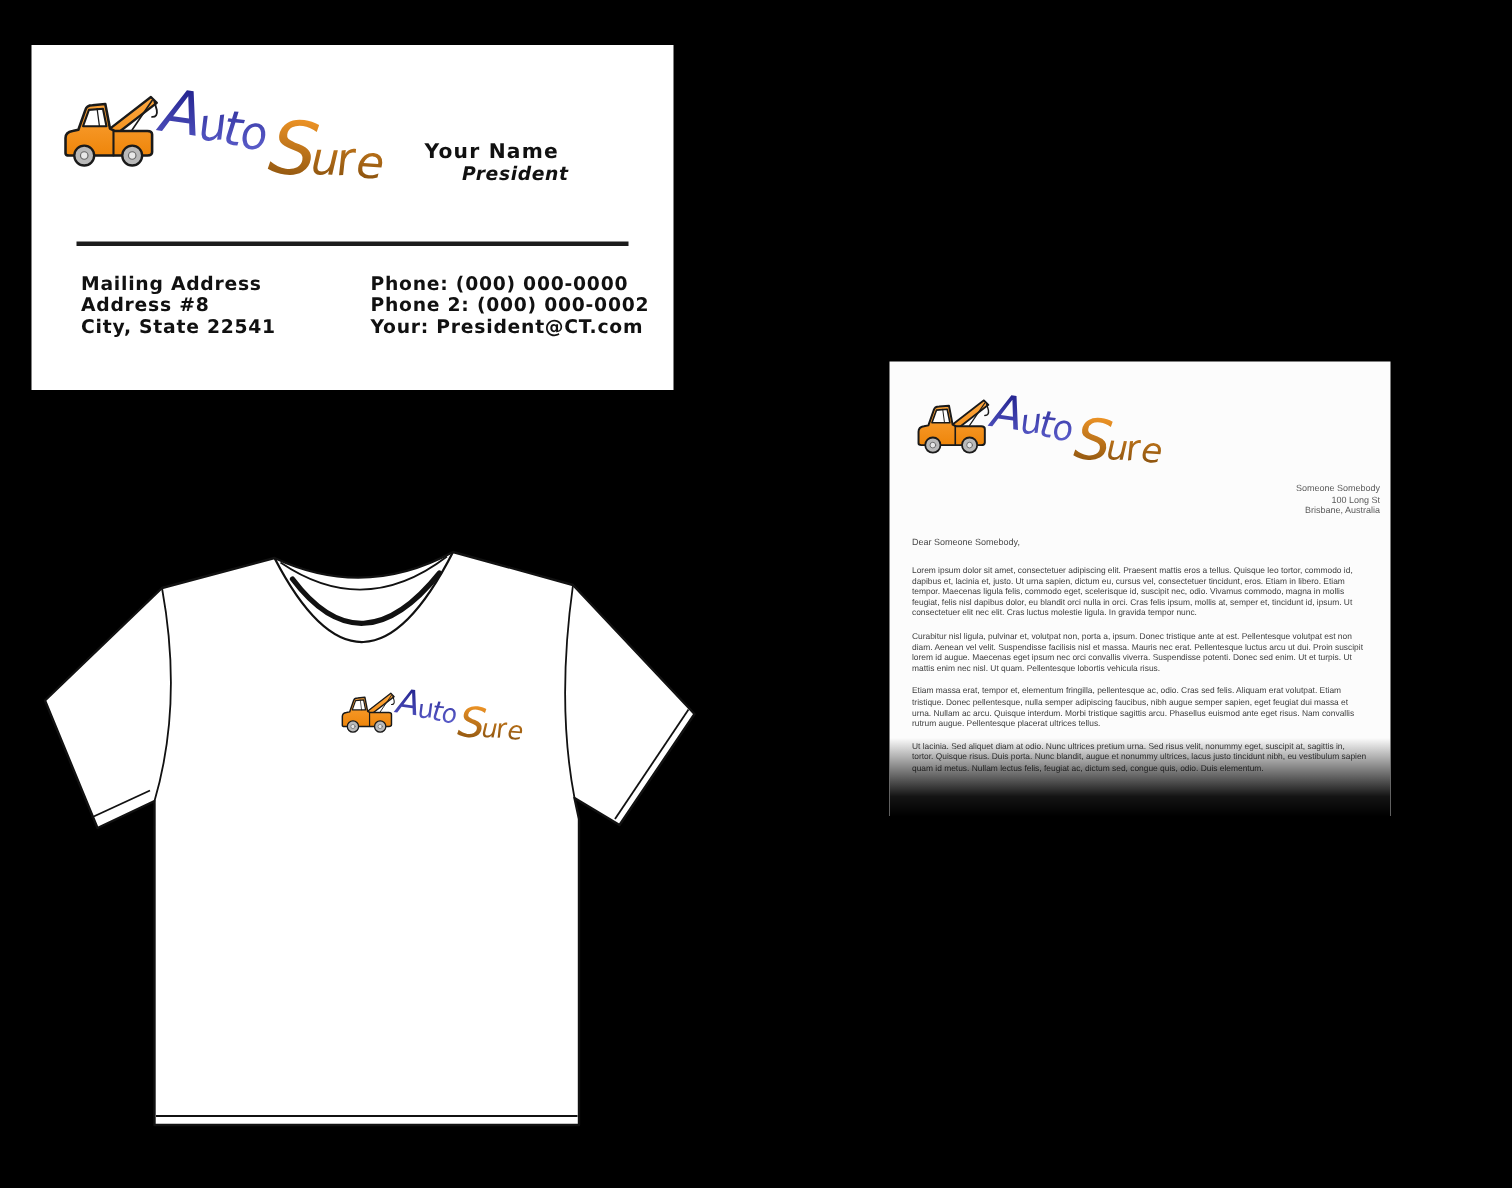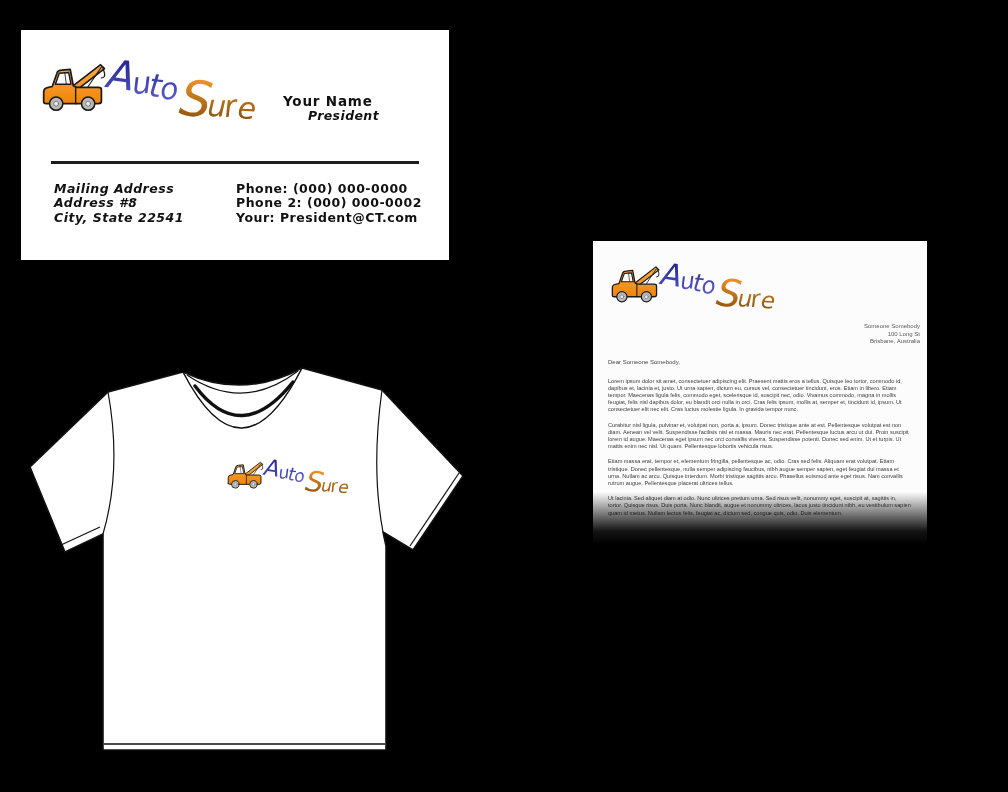--- a/index.html
+++ b/index.html
@@ -11,22 +11,22 @@
   .logo{position:absolute;display:block;}
   .logo svg{width:100%;height:100%;display:block;}
   .logo-card{left:17px;top:22px;width:222px;height:74px;}
   .card-name{position:absolute;left:262px;top:63px;font-size:13.5px;font-weight:bold;
              letter-spacing:0.8px;white-space:nowrap;}
   .card-title{position:absolute;left:269px;top:78px;font-size:12.5px;font-style:italic;
               font-weight:600;letter-spacing:0.4px;white-space:nowrap;margin-left:18px;}
   .card-divider{position:absolute;left:30px;top:131px;width:368px;height:2.5px;background:#1c1c1c;}
   .card-col{position:absolute;top:152px;font-size:12.5px;font-weight:bold;letter-spacing:0.5px;
             line-height:14.3px;white-space:nowrap;}
-  .card-address{left:33px;font-style:italic;}
-  .card-contact{left:215px;}
+  .card-address{left:33px;}
+  .card-contact{left:226px;}
 
   
   .letterhead{position:absolute;left:593px;top:241px;width:334px;height:303px;background:#fcfcfc;
               overflow:hidden;font-family:"Liberation Sans", sans-serif;color:#3c3c3c;}
   .letterhead::after{content:"";position:absolute;left:0;right:0;bottom:0;height:52px;
               background:linear-gradient(to bottom, rgba(0,0,0,0) 0%, rgba(0,0,0,0.92) 75%, #000 100%);}
   .doc-soft{position:absolute;inset:0;filter:blur(0.3px);}
   .logo-letterhead{left:15px;top:16px;width:170px;height:57px;}
   .recipient{position:absolute;right:7px;top:82px;text-align:right;font-size:6px;
              line-height:7.6px;color:#5a5a5a;}

